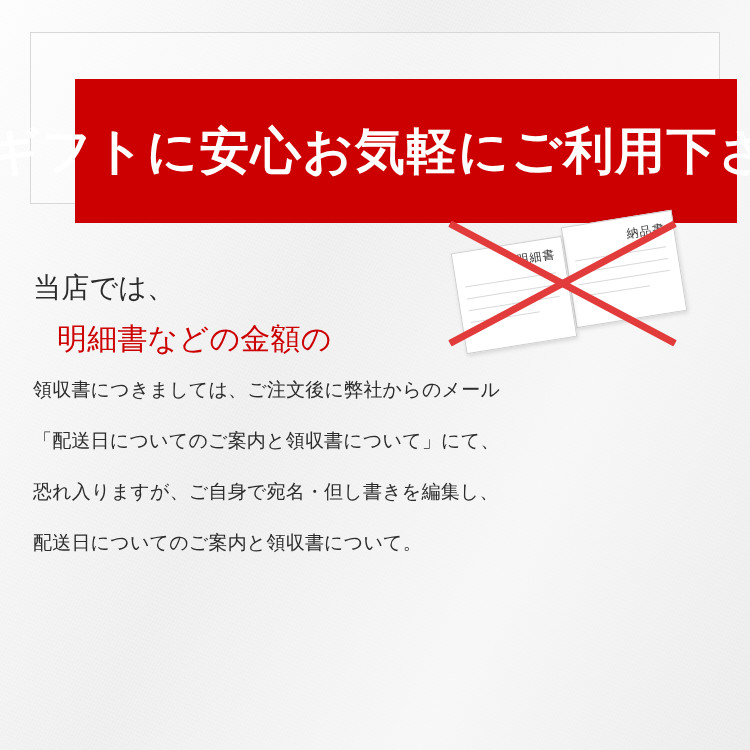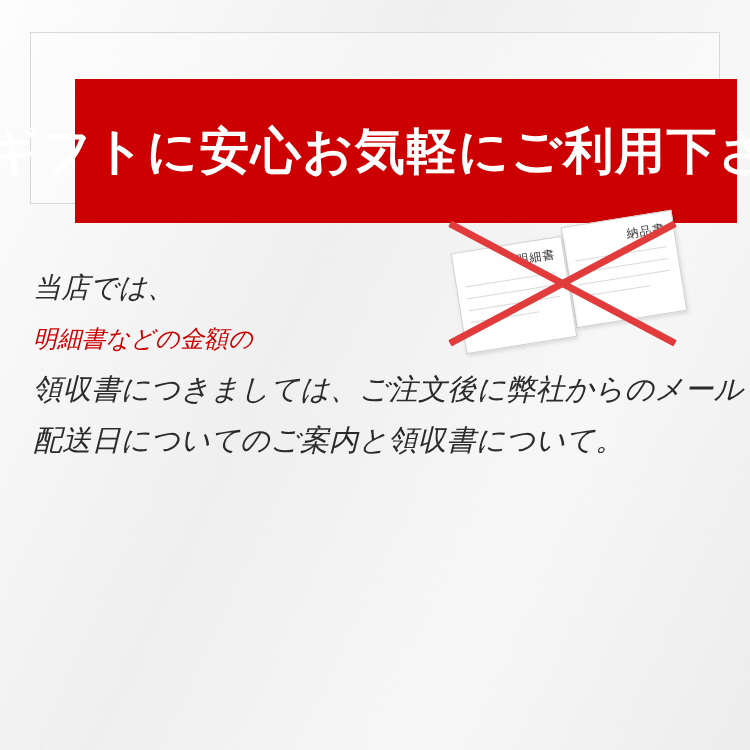--- a/index.html
+++ b/index.html
@@ -66,28 +66,28 @@
     left: 33px;
     top: 262px;
     width: 690px;
   }
   .line {
     font-size: 28px;
     line-height: 51px;
     color: #2b2b2b;
     white-space: nowrap;
     letter-spacing: 0.2px;
-    font-style: italic;
   }
   .line.red {
     color: #cc0000;
-    font-size: 24px;
+    font-size: 30px;
+    margin-left: 24px;
   }
   .line.small {
-    font-size: 29px;
+    font-size: 19px;
   }
 
   
   .docs {
     position: absolute;
     left: 420px;
     top: 218px;
     width: 290px;
     height: 130px;
   }
@@ -175,16 +175,18 @@
     <div class="cross">
       <span class="cross-bar a"></span>
       <span class="cross-bar b"></span>
     </div>
   </div>
 
   <div class="body-text">
     <div class="line">当店では、</div>
     <div class="line red">明細書などの金額の</div>
     <div class="line small">領収書につきましては、ご注文後に弊社からのメール</div>
+    <div class="line small">「配送日についてのご案内と領収書について」にて、</div>
+    <div class="line small">恐れ入りますが、ご自身で宛名・但し書きを編集し、</div>
     <div class="line small">配送日についてのご案内と領収書について。</div>
   </div>
 
 </div>
 
 </body></html>

